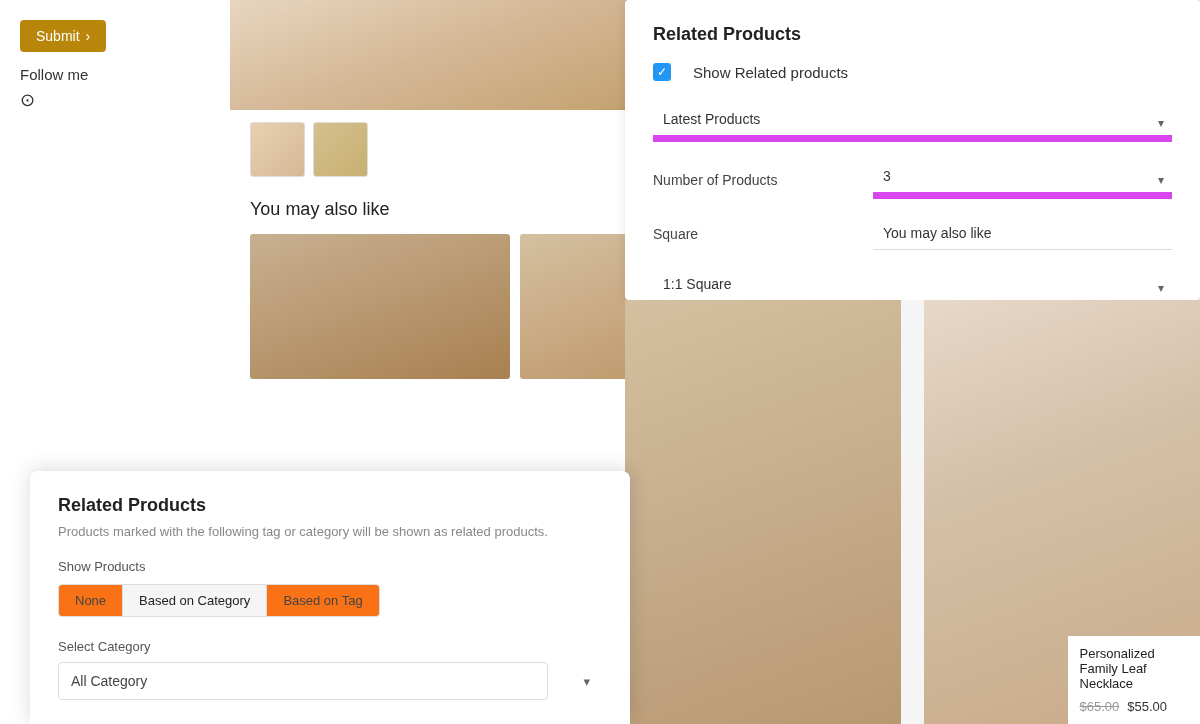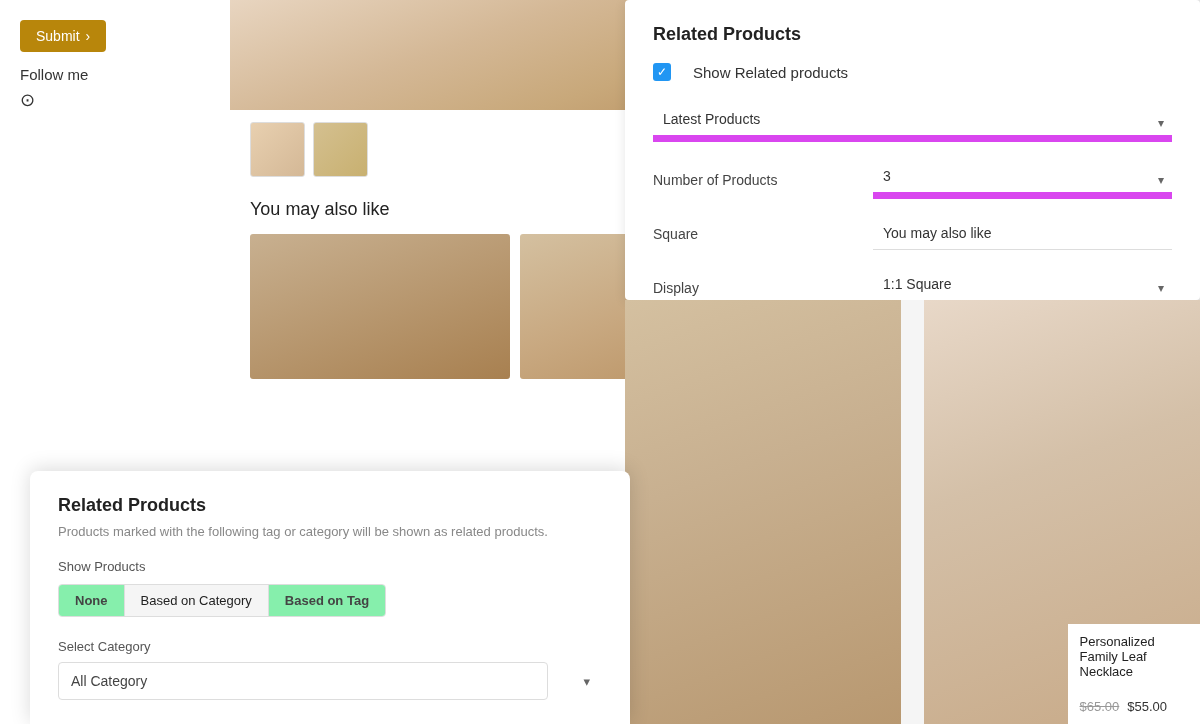--- a/index.html
+++ b/index.html
@@ -260,21 +260,21 @@
       position: absolute;
       bottom: 0; right: 0;
       width: 48%;
       background: #fff;
       padding: 10px 12px;
     }
 
     .product-name {
       font-size: 13px;
       color: #222;
-      margin-bottom: 20px;
+      margin-bottom: 8px;
     }
 
     .product-prices {
       display: flex;
       gap: 8px;
       font-size: 13px;
     }
 
     .price-original {
       color: #999;
@@ -323,27 +323,26 @@
       margin-bottom: 22px;
       border: 1px solid #ddd;
       border-radius: 4px;
       overflow: hidden;
       width: fit-content;
     }
 
     .toggle-btn {
       padding: 8px 16px;
       font-size: 13px;
-      background: #86efac;
+      background: #f97316;
       border: none;
       border-right: 1px solid #ddd;
       cursor: pointer;
       color: #444;
       white-space: nowrap;
-      font-weight: bold;
     }
 
     .toggle-btn:last-child {
       border-right: none;
     }
 
     .toggle-btn.active {
       background: #f5f5f5;
       font-weight: 500;
       color: #222;
@@ -454,21 +453,20 @@
   </div>
 
   <div class="form-row">
     <div class="form-label">Square</div>
     <div class="form-control">
       <input type="text" class="text-input" value="You may also like" style="">
     </div>
   </div>
 
   <div class="form-row">
-    <div class="form-label">Display</div>
     <div class="form-control">
       <div class="select-wrapper">
         <select class="select-field">
           <option selected="">1:1 Square</option>
           <option>4:3 Landscape</option>
           <option>3:4 Portrait</option>
           <option>16:9 Wide</option>
         </select>
         <span class="select-chevron">▾</span>
       </div>

